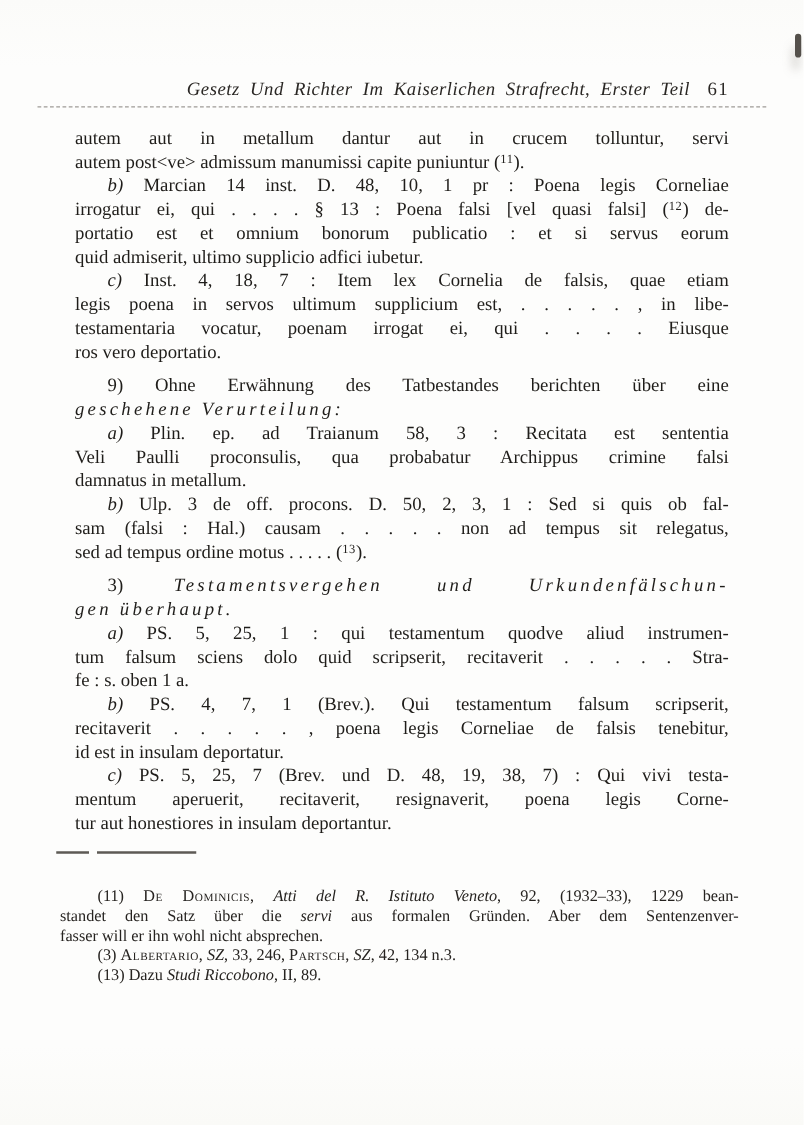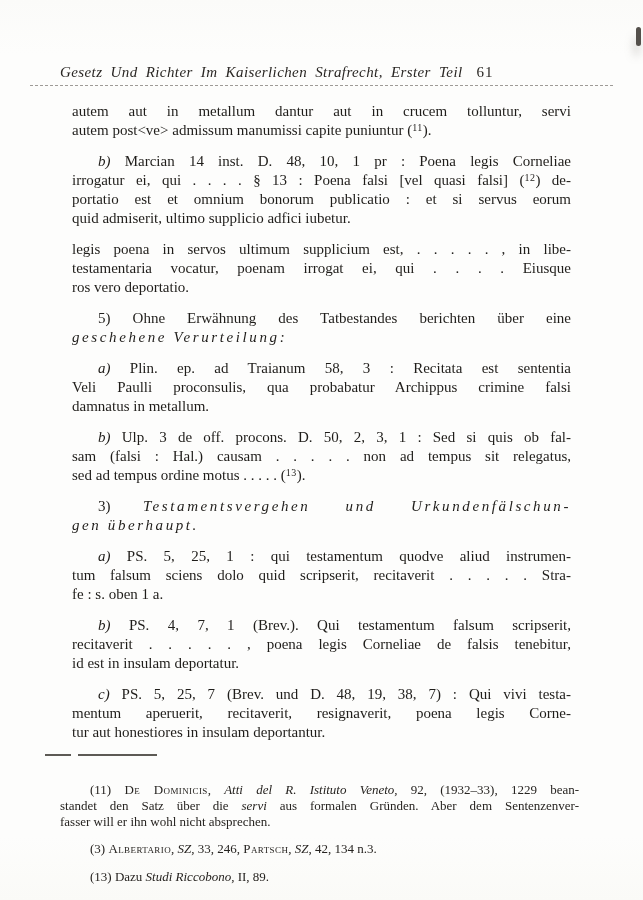--- a/index.html
+++ b/index.html
@@ -7,21 +7,21 @@
     position: relative;
     width: 643px; height: 900px;
     background: linear-gradient(180deg, #fbfbf9 0%, #fdfdfc 6%, #fdfdfc 93%, #fafaf7 100%);
     font-family: "Liberation Serif", "DejaVu Serif", serif;
     color: #221f1c;
     overflow: hidden;
   }
   
   .header {
     margin: 64px 60px 0 60px;
-    text-align: left;
+    text-align: right;
     font-style: italic;
     font-size: 15px;
     letter-spacing: 0.4px;
     word-spacing: 4px;
     color: #2a2724;
     white-space: nowrap;
   }
   .header .pgnum { font-style: normal; margin-left: 14px; letter-spacing: 1px; }
   .hrule {
     margin: 4px 30px 0 30px;
@@ -30,21 +30,21 @@
     opacity: 0.85;
   }
   
   .body {
     margin: 16px 60px 0 60px;
     width: 523px;
     font-size: 15px;
     line-height: 19px;
     color: #1f1d1a;
   }
-  .para { margin: 12px; }
+  .para { margin: 0; }
   .para.gap { margin-top: 8px; }
   .tline {
     text-align: justify;
     text-align-last: justify;
     white-space: normal;
     height: 19px;
     overflow: visible;
   }
   .tline.lastline { text-align-last: left; }
   .tline.indent { text-indent: 26px; }
@@ -92,26 +92,27 @@
         <div class="tline"><span>autem aut in metallum dantur aut in crucem tolluntur, servi</span></div>
         <div class="tline lastline"><span>autem post&lt;ve&gt; admissum manumissi capite puniuntur (</span><span class="st-sup">11</span><span>).</span></div>
       </div>
       <div class="para">
         <div class="tline indent"><span class="st-i">b)</span><span> Marcian 14 inst. D. 48, 10, 1 pr : Poena legis Corneliae</span></div>
         <div class="tline"><span>irrogatur ei, qui . . . . § 13 : Poena falsi [vel quasi falsi] (</span><span class="st-sup">12</span><span>) de-</span></div>
         <div class="tline"><span>portatio est et omnium bonorum publicatio : et si servus eorum</span></div>
         <div class="tline lastline"><span>quid admiserit, ultimo supplicio adfici iubetur.</span></div>
       </div>
       <div class="para">
+        <div class="tline indent"><span class="st-i">c)</span><span> Inst. 4, 18, 7 : Item lex Cornelia de falsis, quae etiam</span></div>
         <div class="tline"><span>legis poena in servos ultimum supplicium est, . . . . . , in libe-</span></div>
         <div class="tline"><span>testamentaria vocatur, poenam irrogat ei, qui . . . . Eiusque</span></div>
         <div class="tline lastline"><span>ros vero deportatio.</span></div>
       </div>
       <div class="para gap">
-        <div class="tline indent"><span>5) Ohne Erwähnung des Tatbestandes berichten über eine</span></div>
+        <div class="tline indent"><span>9) Ohne Erwähnung des Tatbestandes berichten über eine</span></div>
         <div class="tline lastline"><span class="st-spi">geschehene Verurteilung:</span></div>
       </div>
       <div class="para">
         <div class="tline indent"><span class="st-i">a)</span><span> Plin. ep. ad Traianum 58, 3 : Recitata est sententia</span></div>
         <div class="tline"><span>Veli Paulli proconsulis, qua probabatur Archippus crimine falsi</span></div>
         <div class="tline lastline"><span>damnatus in metallum.</span></div>
       </div>
       <div class="para">
         <div class="tline indent"><span class="st-i">b)</span><span> Ulp. 3 de off. procons. D. 50, 2, 3, 1 : Sed si quis ob fal-</span></div>
         <div class="tline"><span>sam (falsi : Hal.) causam . . . . . non ad tempus sit relegatus,</span></div>

